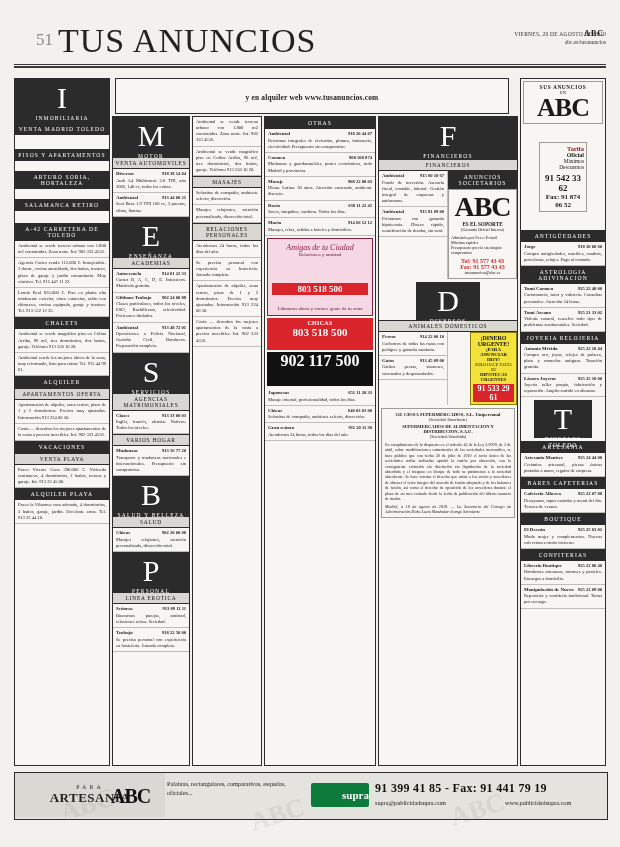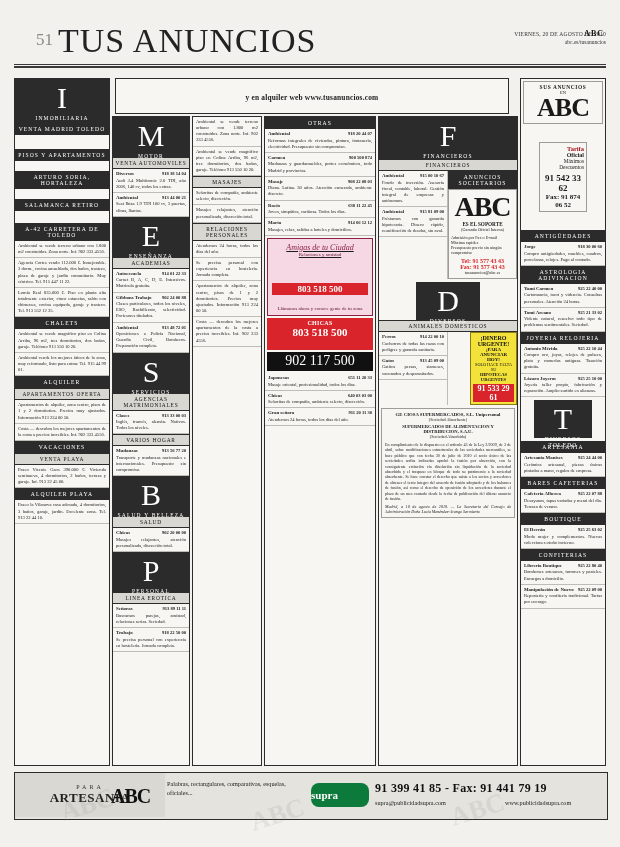--- a/index.html
+++ b/index.html
@@ -91,21 +91,21 @@
   }
   .fb-left{
     position:absolute;left:0;top:0;width:150px;height:44px;background:#d9d8d3;
     display:flex;flex-direction:column;align-items:center;justify-content:center;
   }
   .fb-para{font-size:6px;letter-spacing:3px;color:#333;}
   .fb-anun{font-size:13px;font-weight:bold;letter-spacing:.5px;color:#222;}
   .fb-abc{position:absolute;left:96px;top:12px;font-size:20px;font-weight:bold;color:#111;letter-spacing:-1px;}
   .fb-words{position:absolute;left:152px;top:6px;width:140px;font-size:6.2px;line-height:1.5;color:#222;}
   .fb-supra{position:absolute;left:296px;top:10px;width:58px;height:24px;background:#0b7a3b;color:#fff;
-    font-size:11px;font-weight:bold;text-align:left;line-height:24px;border-radius:8px;}
+    font-size:11px;font-weight:bold;text-align:right;line-height:24px;border-radius:2px;}
   .fb-phones{position:absolute;left:360px;top:8px;font-size:12px;font-weight:bold;color:#111;letter-spacing:.3px;}
   .fb-mail{position:absolute;left:360px;top:26px;font-size:6.2px;color:#222;}
   .fb-mail2{position:absolute;left:490px;top:26px;font-size:6.2px;color:#222;}
 
   
   .redbox{background:#d8242a;color:#fff;}
   .yellowbox{background:#f3e23a;color:#111;}
   .blackbox{background:#111;color:#fff;}
 
   .bigabc{
@@ -290,32 +290,32 @@
       <b>Rocío</b>
       <span class="price">638 11 22 45</span><br>
       <span>Joven, simpática, cariñosa. Todos los días.</span>
     </div>
     <div class="ad">
       <b>Marta</b>
       <span class="price">914 66 12 12</span><br>
       <span>Masajes, relax, salidas a hoteles y domicilios.</span>
     </div>
 
-    <div style="margin:2px;border:1px solid #8a2040;background:#f6d7e4;height:76px;position:relative;text-decoration:underline;">
+    <div style="margin:2px;border:1px solid #8a2040;background:#f6d7e4;height:76px;position:relative;">
       <div style="text-align:center;font-size:8px;color:#8a2040;font-style:italic;padding-top:4px;">Amigas de tu Ciudad</div>
       <div style="text-align:center;font-size:5px;color:#5b1228;">Relaciones y amistad</div>
       <div style="position:absolute;left:4px;right:4px;bottom:20px;text-align:center;background:#d8242a;color:#fff;font-size:9px;font-weight:bold;padding:1px 0;">803 518 500</div>
       <div style="position:absolute;left:4px;right:4px;bottom:4px;text-align:center;font-size:5px;color:#5b1228;">Llámanos ahora y conoce gente de tu zona</div>
     </div>
 
     <div class="redbox" style="margin:2px;height:30px;text-align:center;padding-top:2px;">
       <div style="font-size:6px;font-weight:bold;letter-spacing:.3px;">CHICAS</div>
       <div style="font-size:11px;font-weight:bold;">803 518 500</div>
     </div>
-    <div class="blackbox" style="margin:2px;height:19px;text-align:center;line-height:18px;font-size:14px;font-weight:normal;">902 117 500</div>
+    <div class="blackbox" style="margin:2px;height:34px;text-align:center;line-height:18px;font-size:16px;font-weight:bold;">902 117 500</div>
 
     <div class="ad">
       <b>Japonesas</b>
       <span class="price">651 11 20 33</span><br>
       <span>Masaje oriental, profesionalidad, todos los días.</span>
     </div>
     <div class="ad">
       <b>Chicas</b>
       <span class="price">640 03 03 00</span><br>
       <span>Señoritas de compañía, ambiente selecto, discreción.</span>

